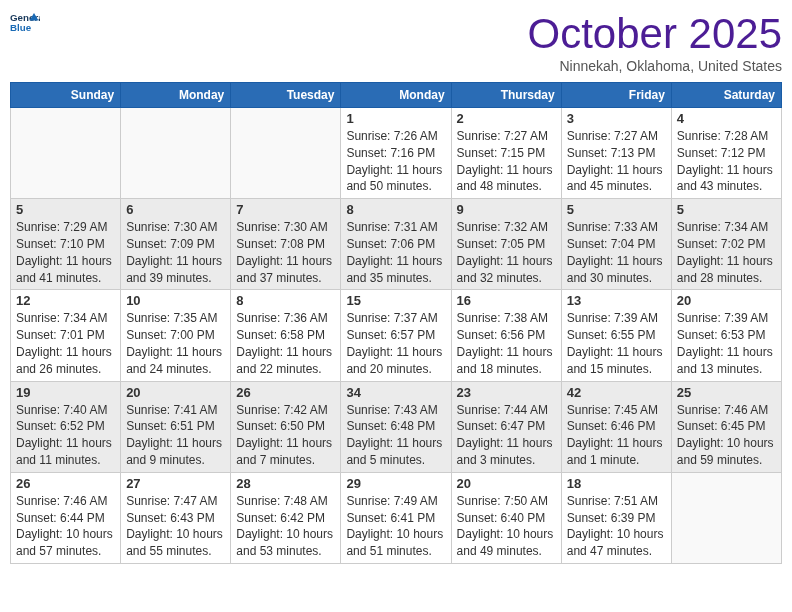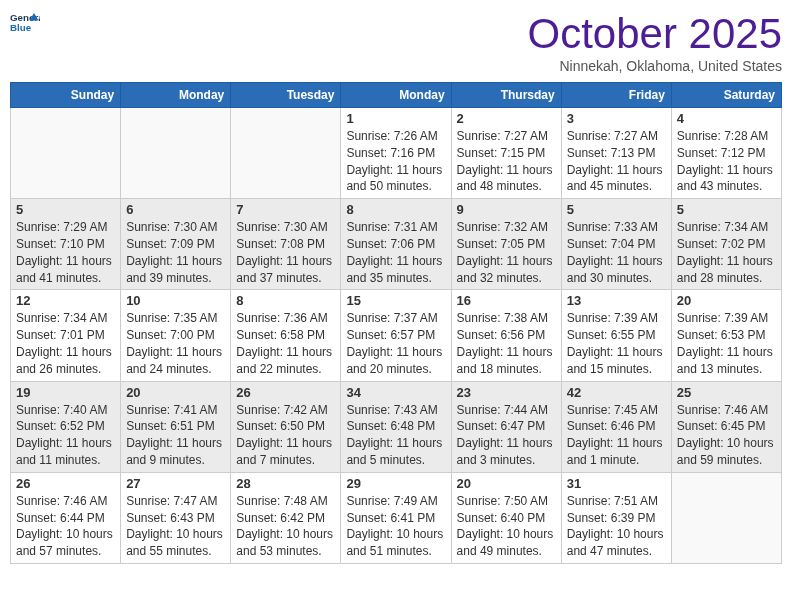--- a/index.html
+++ b/index.html
@@ -203,20 +203,20 @@
           </td>
           <td>
             <div class="day-num">29</div>
             <div class="day-info">Sunrise: 7:49 AM<br>Sunset: 6:41 PM<br>Daylight: 10 hours<br>and 51 minutes.</div>
           </td>
           <td>
             <div class="day-num">20</div>
             <div class="day-info">Sunrise: 7:50 AM<br>Sunset: 6:40 PM<br>Daylight: 10 hours<br>and 49 minutes.</div>
           </td>
           <td>
-            <div class="day-num">31</div>
+            <div class="day-num">18</div>
             <div class="day-info">Sunrise: 7:51 AM<br>Sunset: 6:39 PM<br>Daylight: 10 hours<br>and 47 minutes.</div>
           </td>
           <td class="empty"></td>
         </tr>
       </tbody>
   </table>
 </div>
 
 </body></html>

